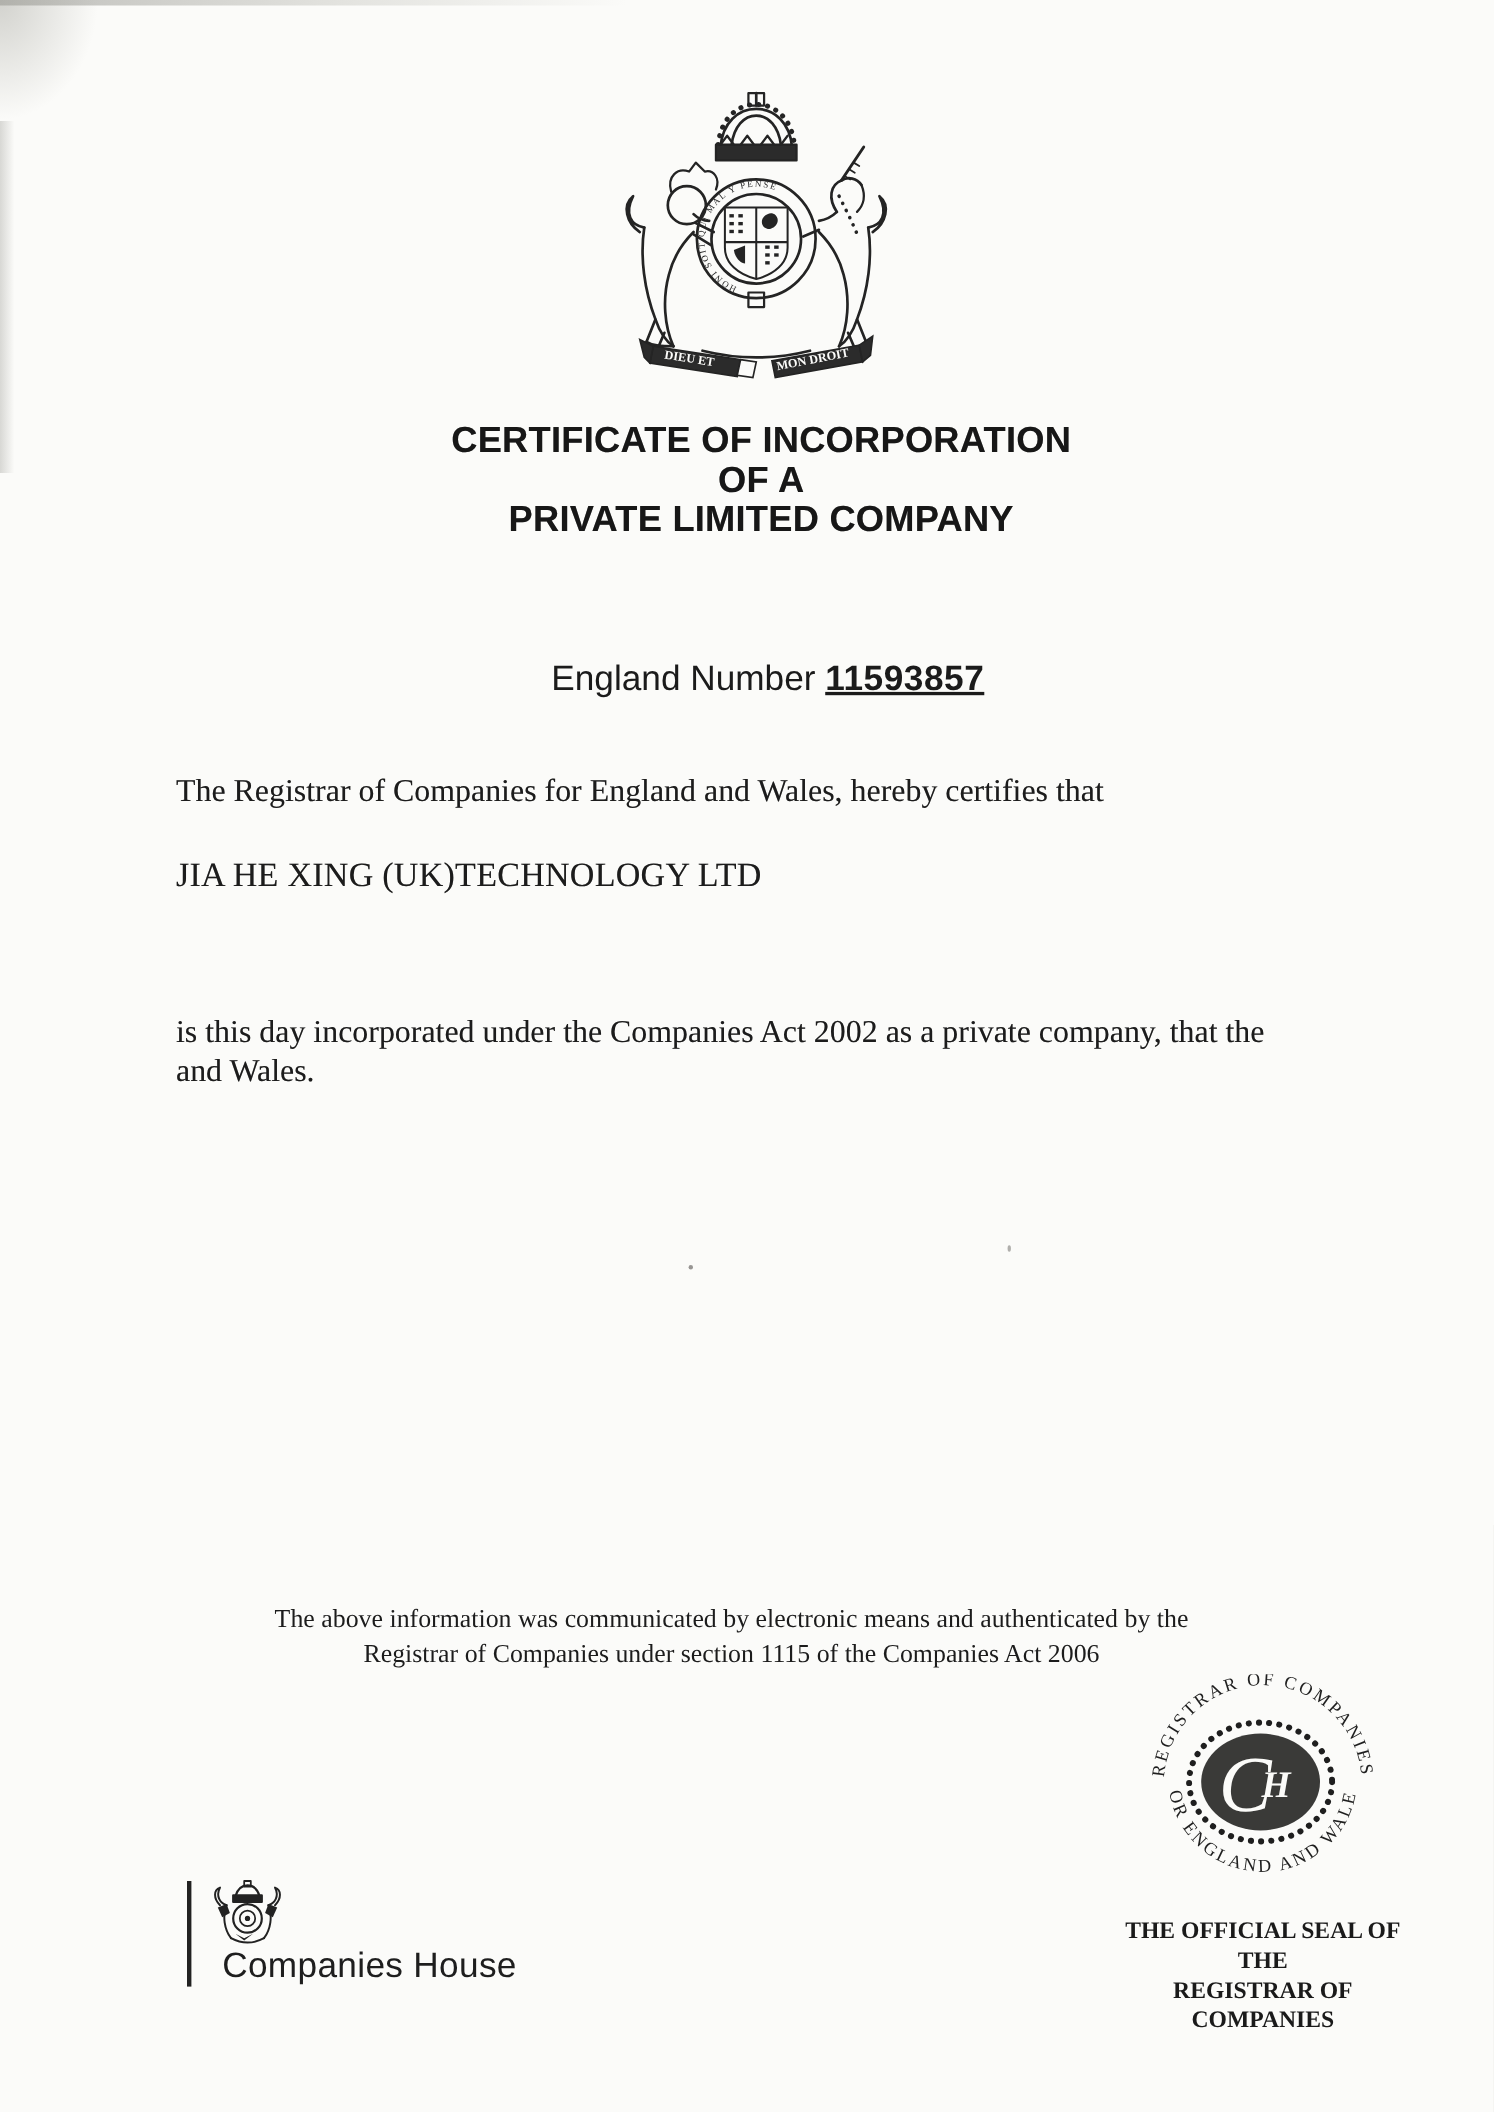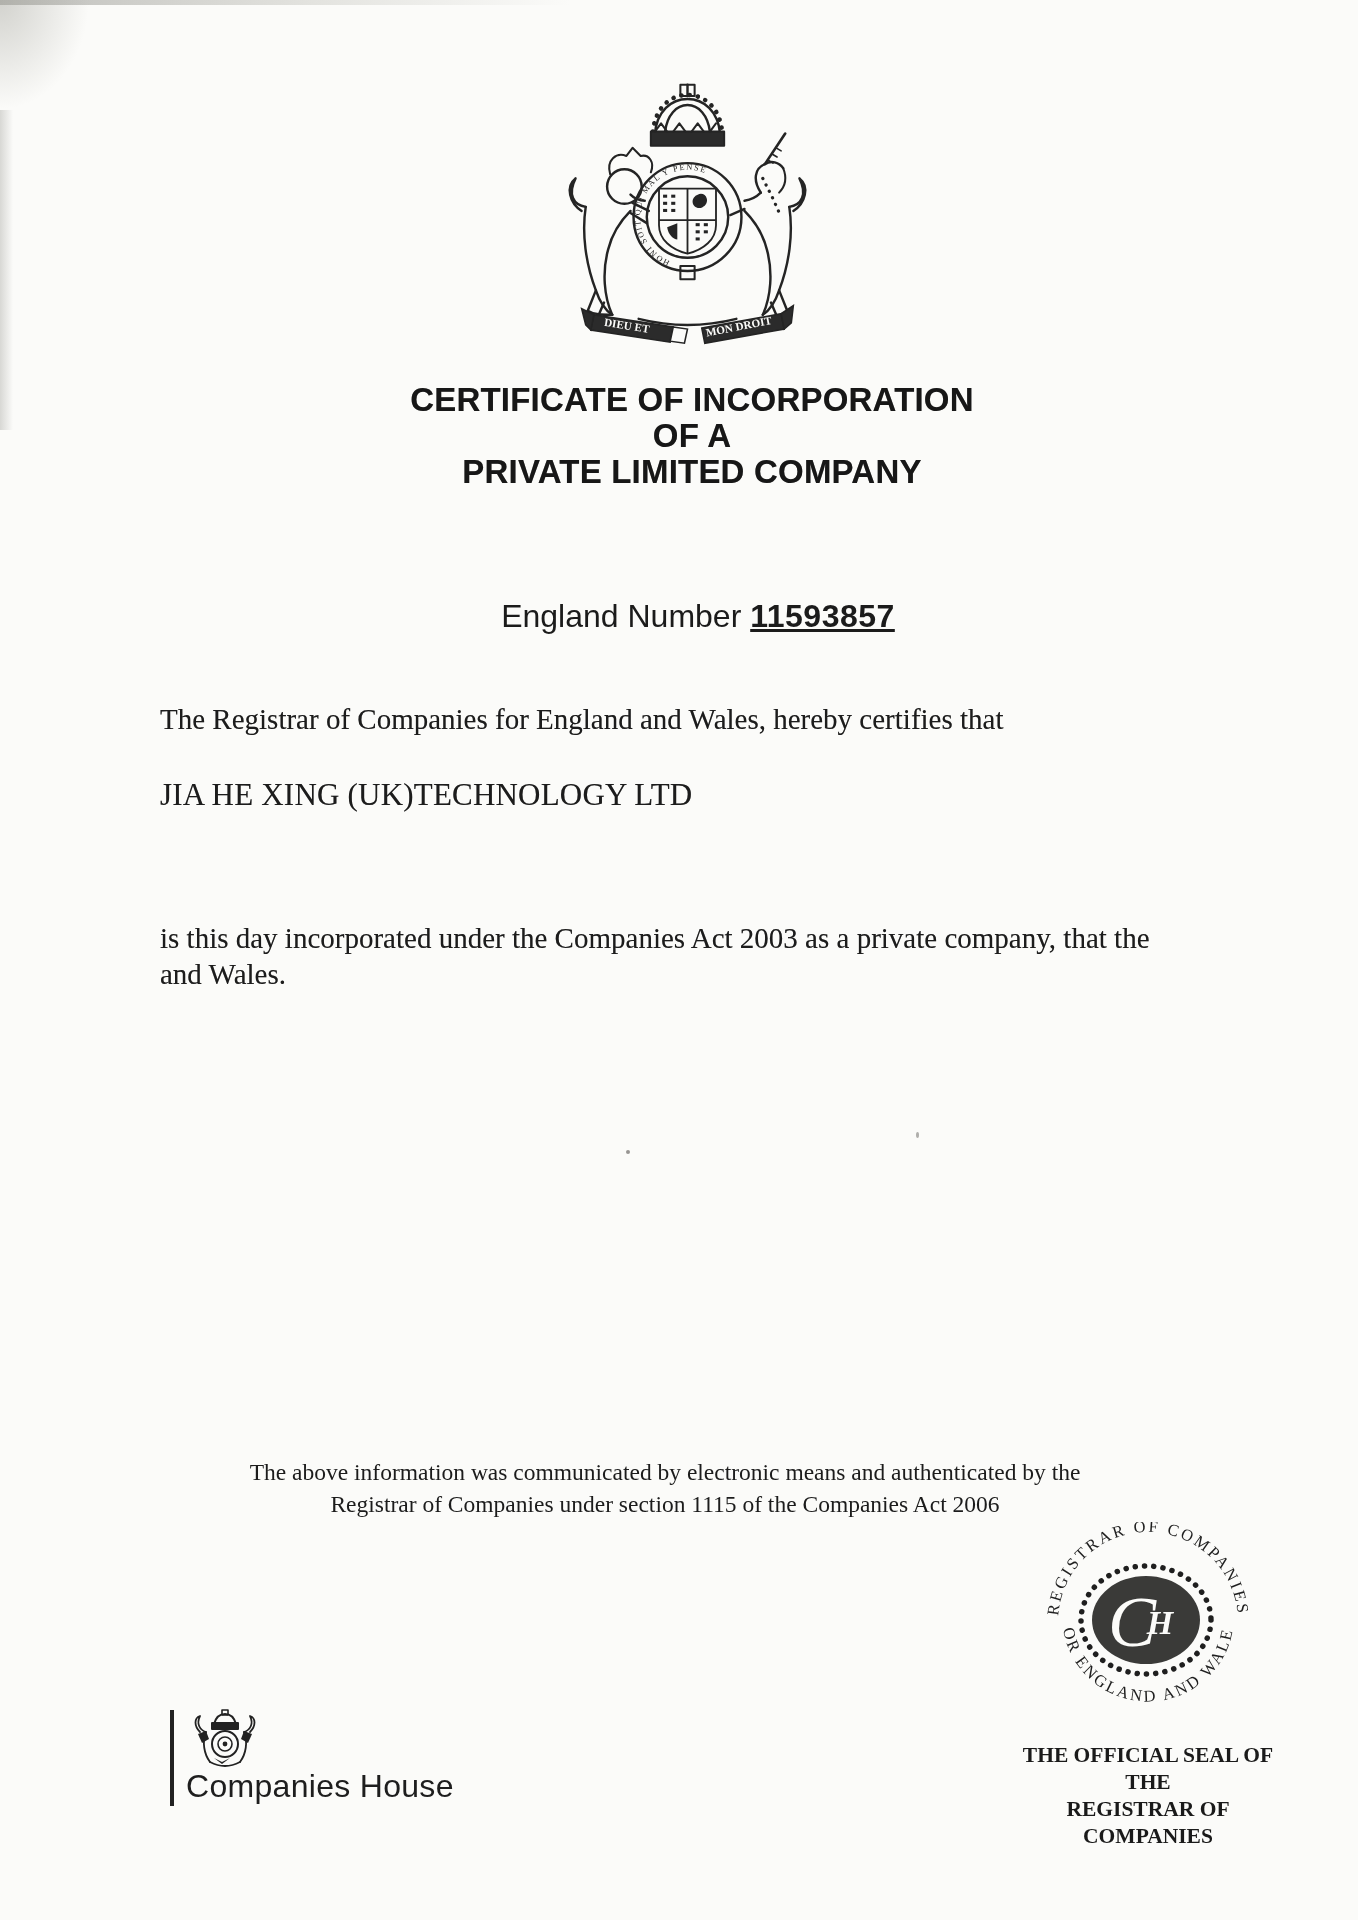--- a/index.html
+++ b/index.html
@@ -60,21 +60,21 @@
     position:absolute;left:1012px;top:1742px;width:272px;
     text-align:center;
     font-family:Liberation Serif, serif;
     font-weight:bold;font-size:21.5px;line-height:27px;color:#1a1a1a;
   }
 
   .ch-logo{position:absolute;left:168px;top:1706px;width:420px;height:110px;}
   .ch-logo .bar{position:absolute;left:2px;top:4px;width:4px;height:96px;background:#222;}
   .ch-logo .mini-crest{position:absolute;left:18px;top:2px;width:78px;height:64px;}
   .ch-wordmark{
-    position:absolute;left:18px;top:62px;
+    position:absolute;left:34px;top:62px;
     font-family:"Liberation Sans", sans-serif;
     font-size:32px;color:#1e1e1e;letter-spacing:.3px;
   }
   svg text{text-shadow:none;}
 </style>
 </head>
 <body>
 
 <div class="page">
 
@@ -180,21 +180,21 @@
     <span>England Number</span>
     <span> </span>
     <span class="num">11593857</span>
   </div>
 
   <div class="bodytext company-name">JIA HE XING (UK)TECHNOLOGY LTD</div>
 
   <div class="bodytext certify-line">The Registrar of Companies for England and Wales, hereby certifies that</div>
 
   <div class="bodytext incorporation-paragraph">
-    <div>is this day incorporated under the Companies Act 2003 as a private company, that the</div>
+    <div>is this day incorporated under the Companies Act 2002 as a private company, that the</div>
     <div>and Wales.</div>
   </div>
 
 
   <div class="notice">
     <div>The above information was communicated by electronic means and authenticated by the</div>
     <div>Registrar of Companies under section 1115 of the Companies Act 2006</div>
   </div>
 
   <svg class="seal" viewBox="0 0 240 220">

